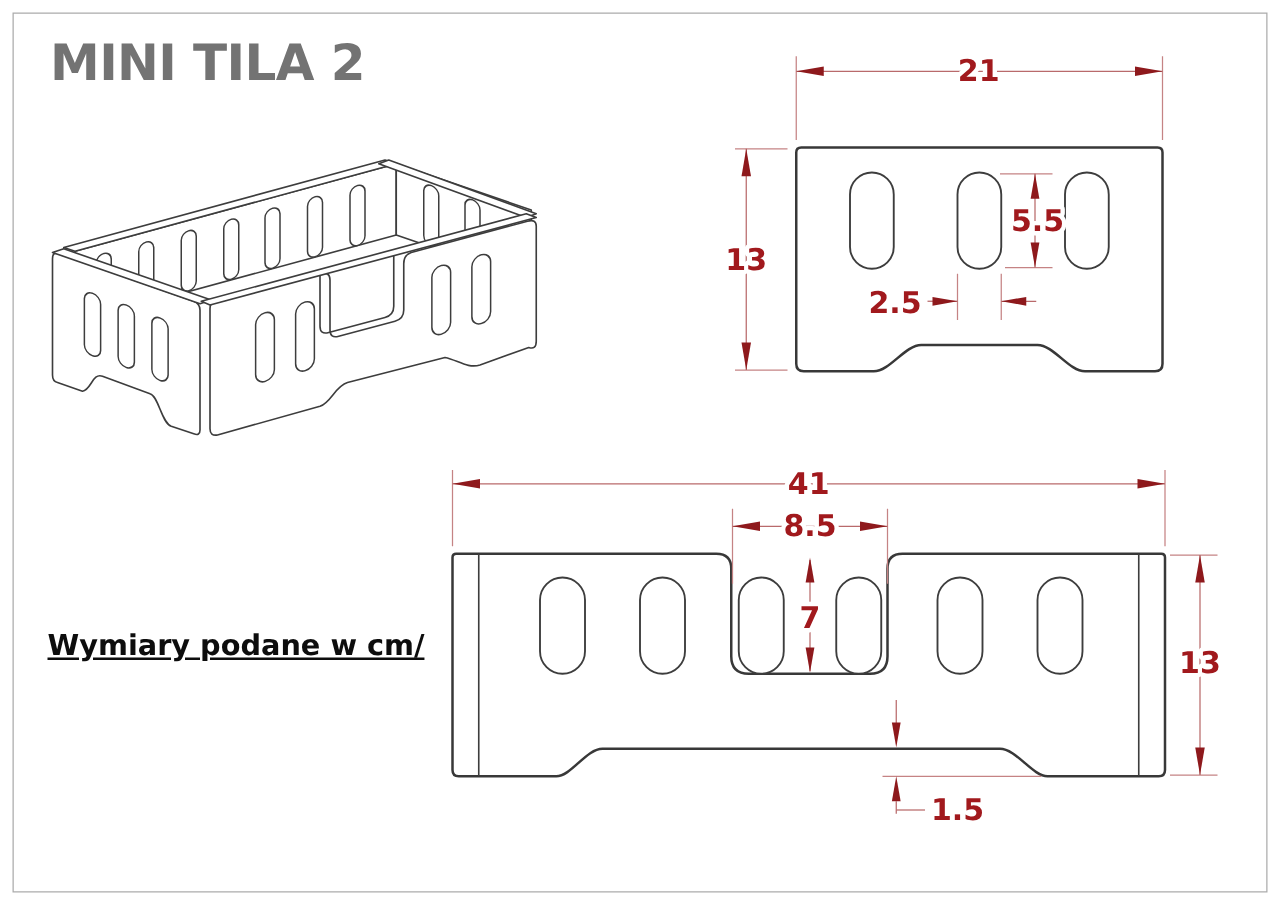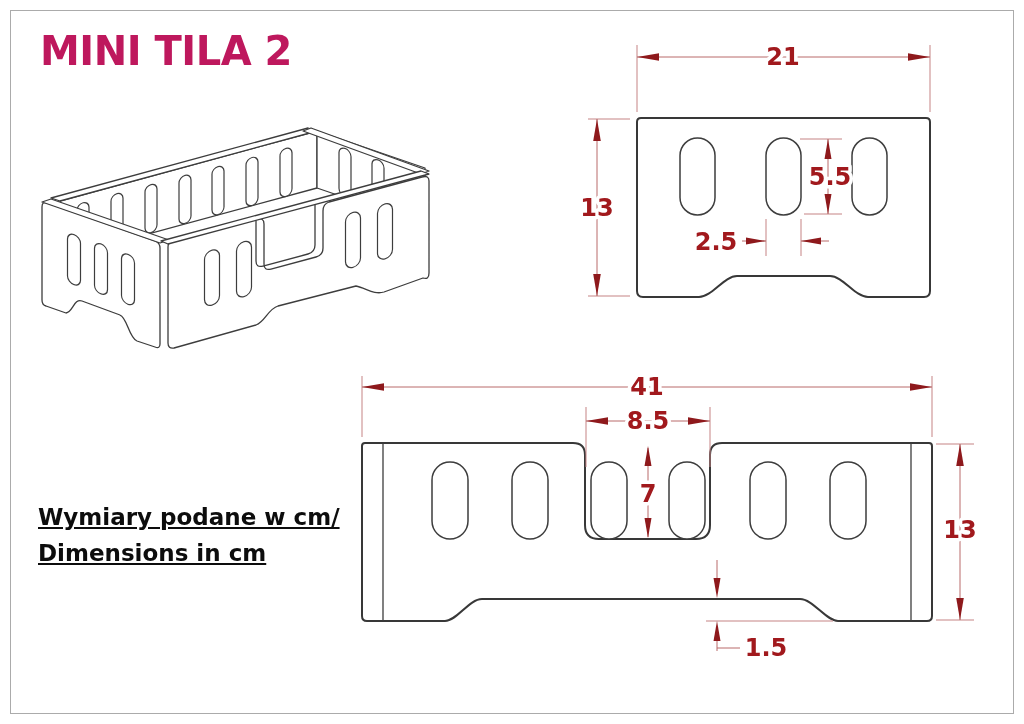--- a/index.html
+++ b/index.html
@@ -6,21 +6,21 @@
   .page{
     position:relative;width:1024px;height:724px;background:#ffffff;
     font-family:"DejaVu Sans","Liberation Sans",sans-serif;overflow:hidden;
   }
   .page-border{
     position:absolute;left:10px;top:10px;right:10px;bottom:10px;
     border:1px solid #ababab;pointer-events:none;
   }
   .title{
     position:absolute;left:40px;top:28px;
-    font-size:40px;font-weight:bold;letter-spacing:-0.5px;color:#be185d;
+    font-size:40px;font-weight:bold;letter-spacing:-0.5px;color:#737373;
   }
   .units-note{
     position:absolute;left:38px;top:500px;
     font-size:23px;font-weight:bold;color:#0d0d0d;line-height:1.55;text-decoration:underline;
   }
   svg{position:absolute;left:0;top:0;}
   .outline{fill:#ffffff;stroke:#383838;stroke-width:2;stroke-linejoin:round;}
   .slot{fill:#ffffff;stroke:#3d3d3d;stroke-width:1.5;}
   .iso{fill:#ffffff;stroke:#3d3d3d;stroke-width:1.3;stroke-linejoin:round;}
   .isoline{fill:none;stroke:#3d3d3d;stroke-width:1.3;stroke-linejoin:round;}
@@ -37,21 +37,20 @@
 </head>
 <body>
 
 <div class="page">
   <div class="page-border"></div>
 
   <div class="title">MINI TILA 2</div>
 
   <div class="units-note">
     <div>Wymiary podane w cm/</div>
-    <div>Dimensions in cm</div>
   </div>
 
   <svg width="1024" height="724" viewBox="0 0 1024 724">
 
     <g>
 
       <polygon class="iso" points="60,201 317,131 317,188 60,258"></polygon>
       <g transform="skewY(-15)">
         <rect class="isoslot" x="77" y="225" width="12" height="48" rx="6"></rect>
         <rect class="isoslot" x="111" y="225" width="12" height="48" rx="6"></rect>

